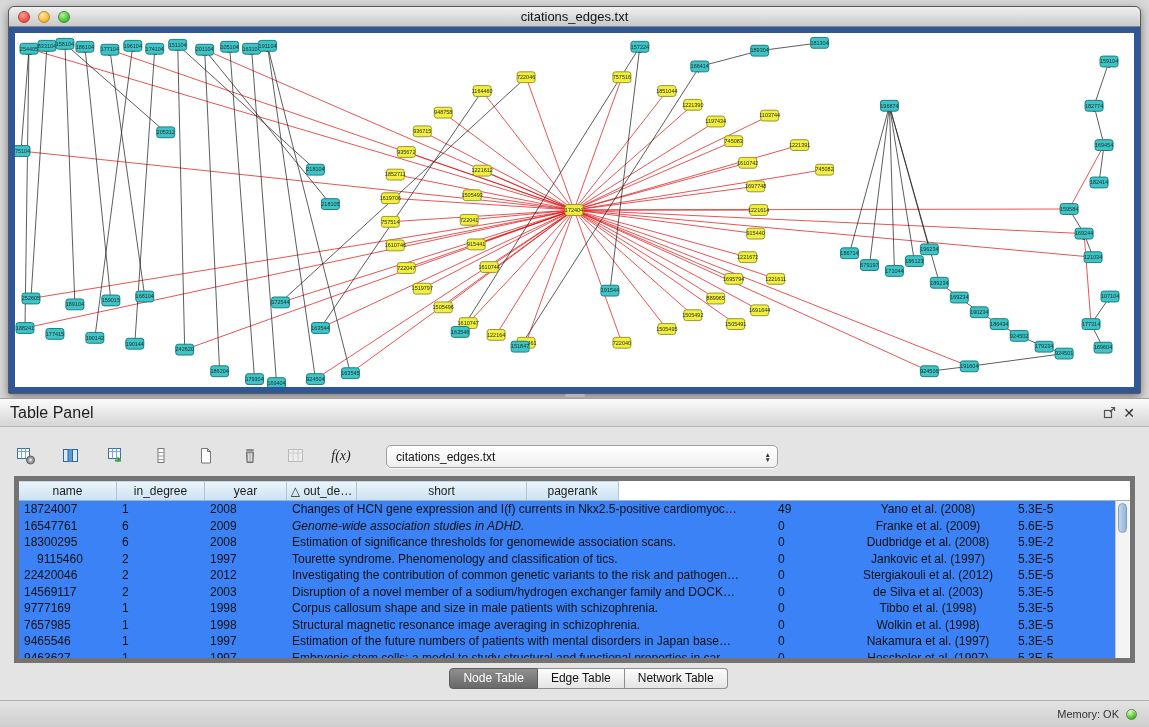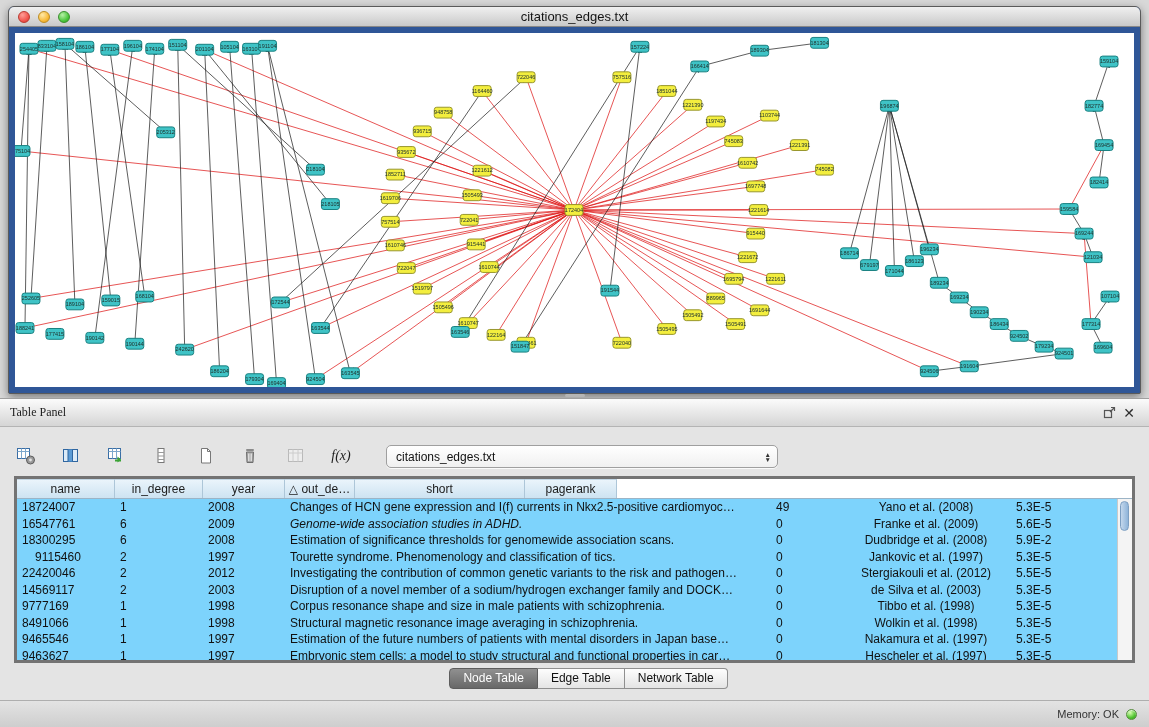--- a/index.html
+++ b/index.html
@@ -34,42 +34,42 @@
   
   .table-panel {
     position:absolute; left:0; top:398px; width:1149px; height:302px;
     background:#e4e4e4; border-top:1px solid #9f9f9f;
   }
   .panel-header {
     height:28px; background:linear-gradient(#fbfbfb,#d5d5d5);
     border-bottom:1px solid #b4b4b4;
     display:flex; align-items:center; padding:0 10px;
   }
-  .panel-title { font-size:12px; color:#1d1d1d;font-family:Liberation Serif, serif; }
+  .panel-title { font-size:16px; color:#1d1d1d; }
   .panel-header-spacer { flex:1; }
   .float-btn,.close-btn { width:20px; height:18px; display:flex; align-items:center; justify-content:center; }
   .close-btn { font-size:14px; font-weight:bold; color:#2e2e2e; }
 
   .panel-body { padding:13px 14px 0 14px; }
   .toolbar { display:flex; align-items:flex-end; gap:21px; height:28px; }
   .tb-icon { width:24px; height:24px; display:flex; align-items:center; justify-content:center; }
   .fx { font-size:14px; color:#1d1d1d; font-family:"Liberation Serif","DejaVu Serif",serif; font-style:italic; }
   .combo {
     margin-left:12px; width:392px; height:23px;
     background:linear-gradient(#ffffff,#f0f0f0);
     border:1px solid #9f9f9f; border-radius:5px;
     display:flex; align-items:center; padding:0 6px 0 9px;
     box-shadow:0 1px 0 rgba(255,255,255,.8);
   }
   .combo-text { flex:1; font-size:12px; color:#111; }
   .combo-arrows { display:flex; flex-direction:column; line-height:5px; font-size:6.5px; color:#333; }
 
   .table-wrap {
-    margin-top:8px; position:relative; background:#7dd3fc;
-    border:3px solid #737373; height:187px; overflow:hidden;
+    margin-top:8px; position:relative; background:#3b82f6;
+    border:5px solid #737373; height:187px; overflow:hidden;
   }
   .thead { display:flex; height:20px; background:#fff; border-bottom:1px solid #9cb4c6; }
   .th {
     background:linear-gradient(#eaf4fb,#cde3f2);
     border-right:1px solid #adc6d8; border-top:1px solid #c3d7e5;
     font-size:12px; color:#1b1b1b;
     display:flex; align-items:center; justify-content:center; gap:3px;
     overflow:hidden; white-space:nowrap; flex:none;
   }
   .tbody { position:absolute; top:20px; left:0; right:15px; bottom:0; overflow:hidden; }
@@ -796,27 +796,27 @@
             <div class="td" style="width: 82px; text-align: left;">2003</div>
             <div class="td" style="width: 486px; text-align: left;">Disruption of a novel member of a sodium/hydrogen exchanger family and DOCK…</div>
             <div class="td" style="width: 70px; text-align: left;">0</div>
             <div class="td" style="width: 170px; text-align: center;">de Silva et al. (2003)</div>
             <div class="td" style="width: 92px; text-align: left;">5.3E-5</div>
           </div>
           <div class="tr">
             <div class="td" style="width: 98px; text-align: left;">9777169</div>
             <div class="td" style="width: 88px; text-align: left;">1</div>
             <div class="td" style="width: 82px; text-align: left;">1998</div>
-            <div class="td" style="width: 486px; text-align: left;">Corpus resonance shape and size in male patients with schizophrenia.</div>
+            <div class="td" style="width: 486px; text-align: left;">Corpus callosum shape and size in male patients with schizophrenia.</div>
             <div class="td" style="width: 70px; text-align: left;">0</div>
             <div class="td" style="width: 170px; text-align: center;">Tibbo et al. (1998)</div>
             <div class="td" style="width: 92px; text-align: left;">5.3E-5</div>
           </div>
           <div class="tr">
-            <div class="td" style="width: 98px; text-align: left;">8491066</div>
+            <div class="td" style="width: 98px; text-align: left;">7657985</div>
             <div class="td" style="width: 88px; text-align: left;">1</div>
             <div class="td" style="width: 82px; text-align: left;">1998</div>
             <div class="td" style="width: 486px; text-align: left;">Structural magnetic resonance image averaging in schizophrenia.</div>
             <div class="td" style="width: 70px; text-align: left;">0</div>
             <div class="td" style="width: 170px; text-align: center;">Wolkin et al. (1998)</div>
             <div class="td" style="width: 92px; text-align: left;">5.3E-5</div>
           </div>
           <div class="tr">
             <div class="td" style="width: 98px; text-align: left;">9465546</div>
             <div class="td" style="width: 88px; text-align: left;">1</div>

